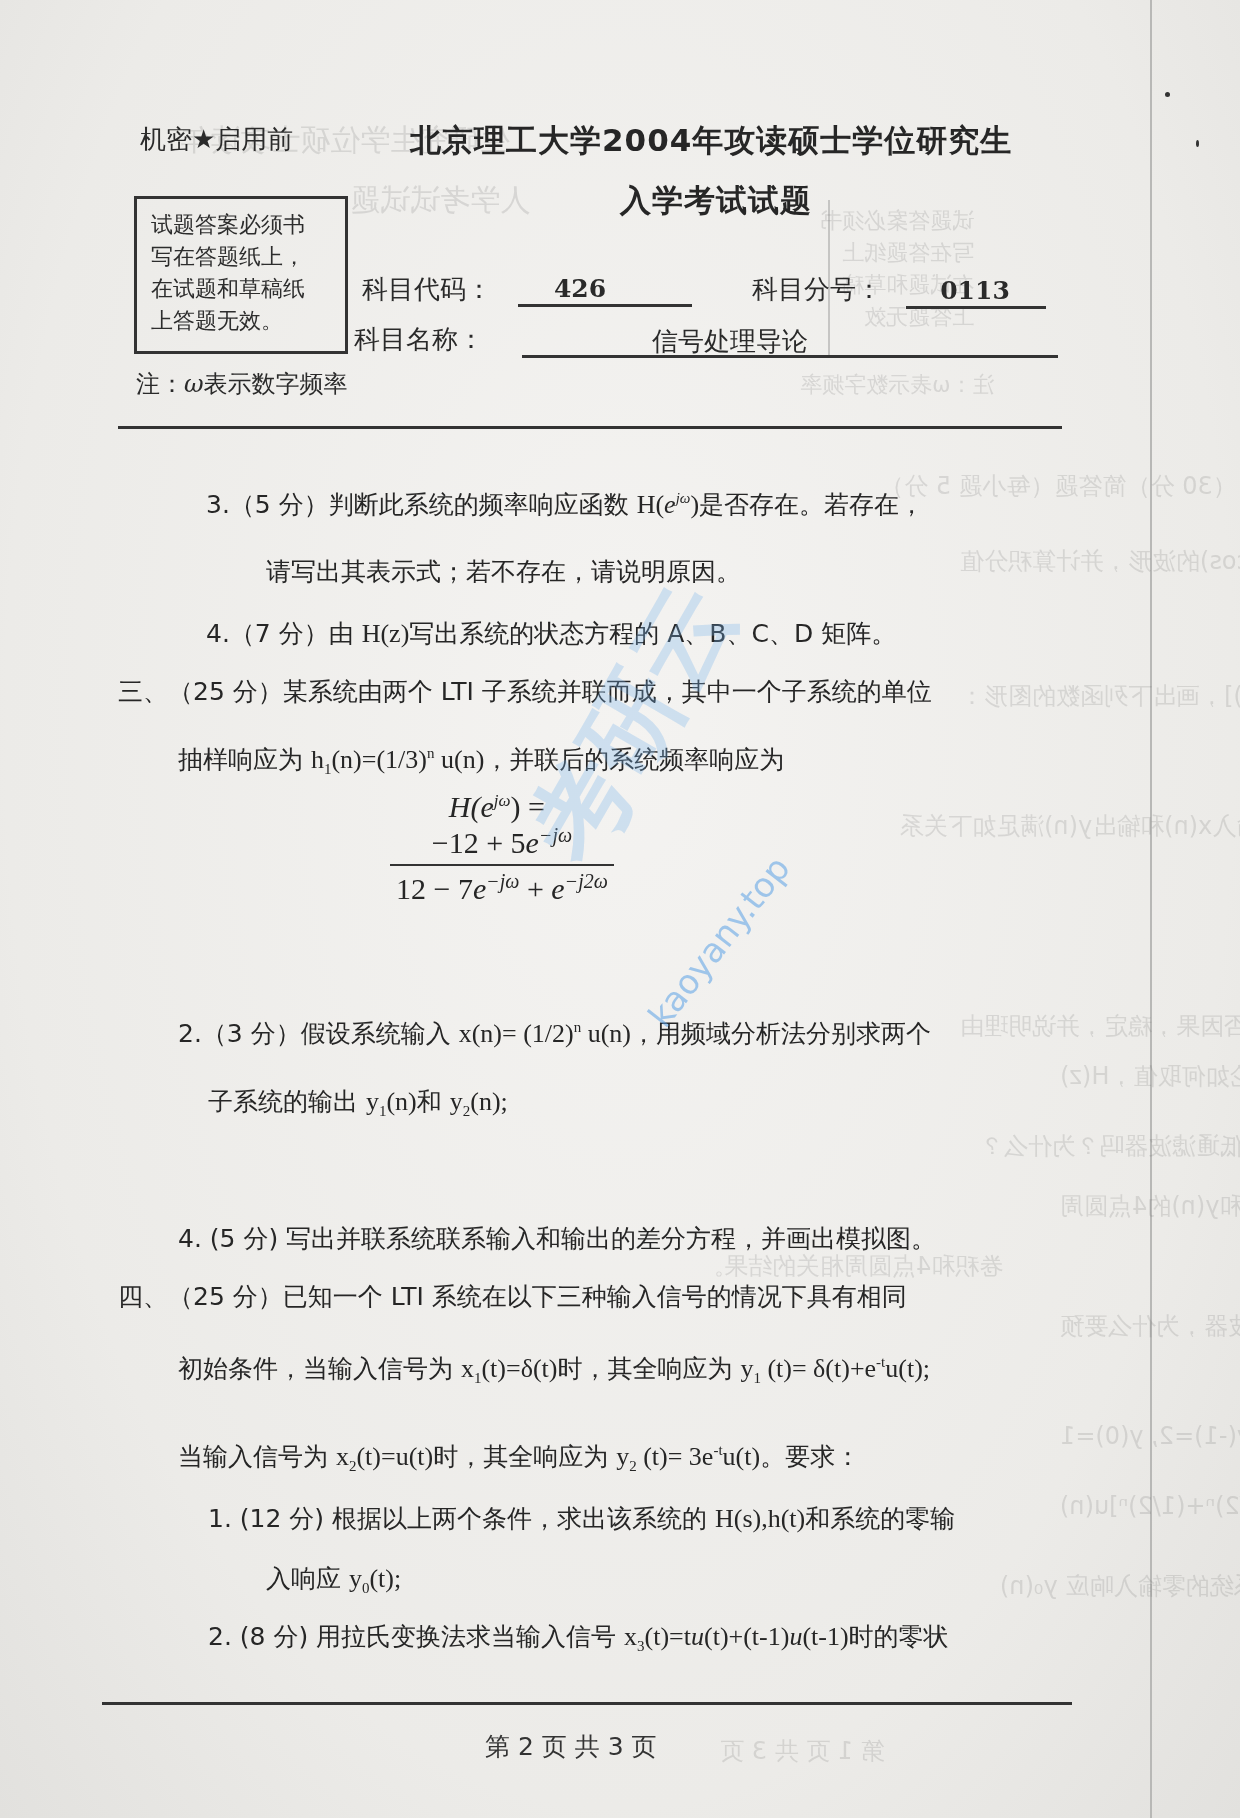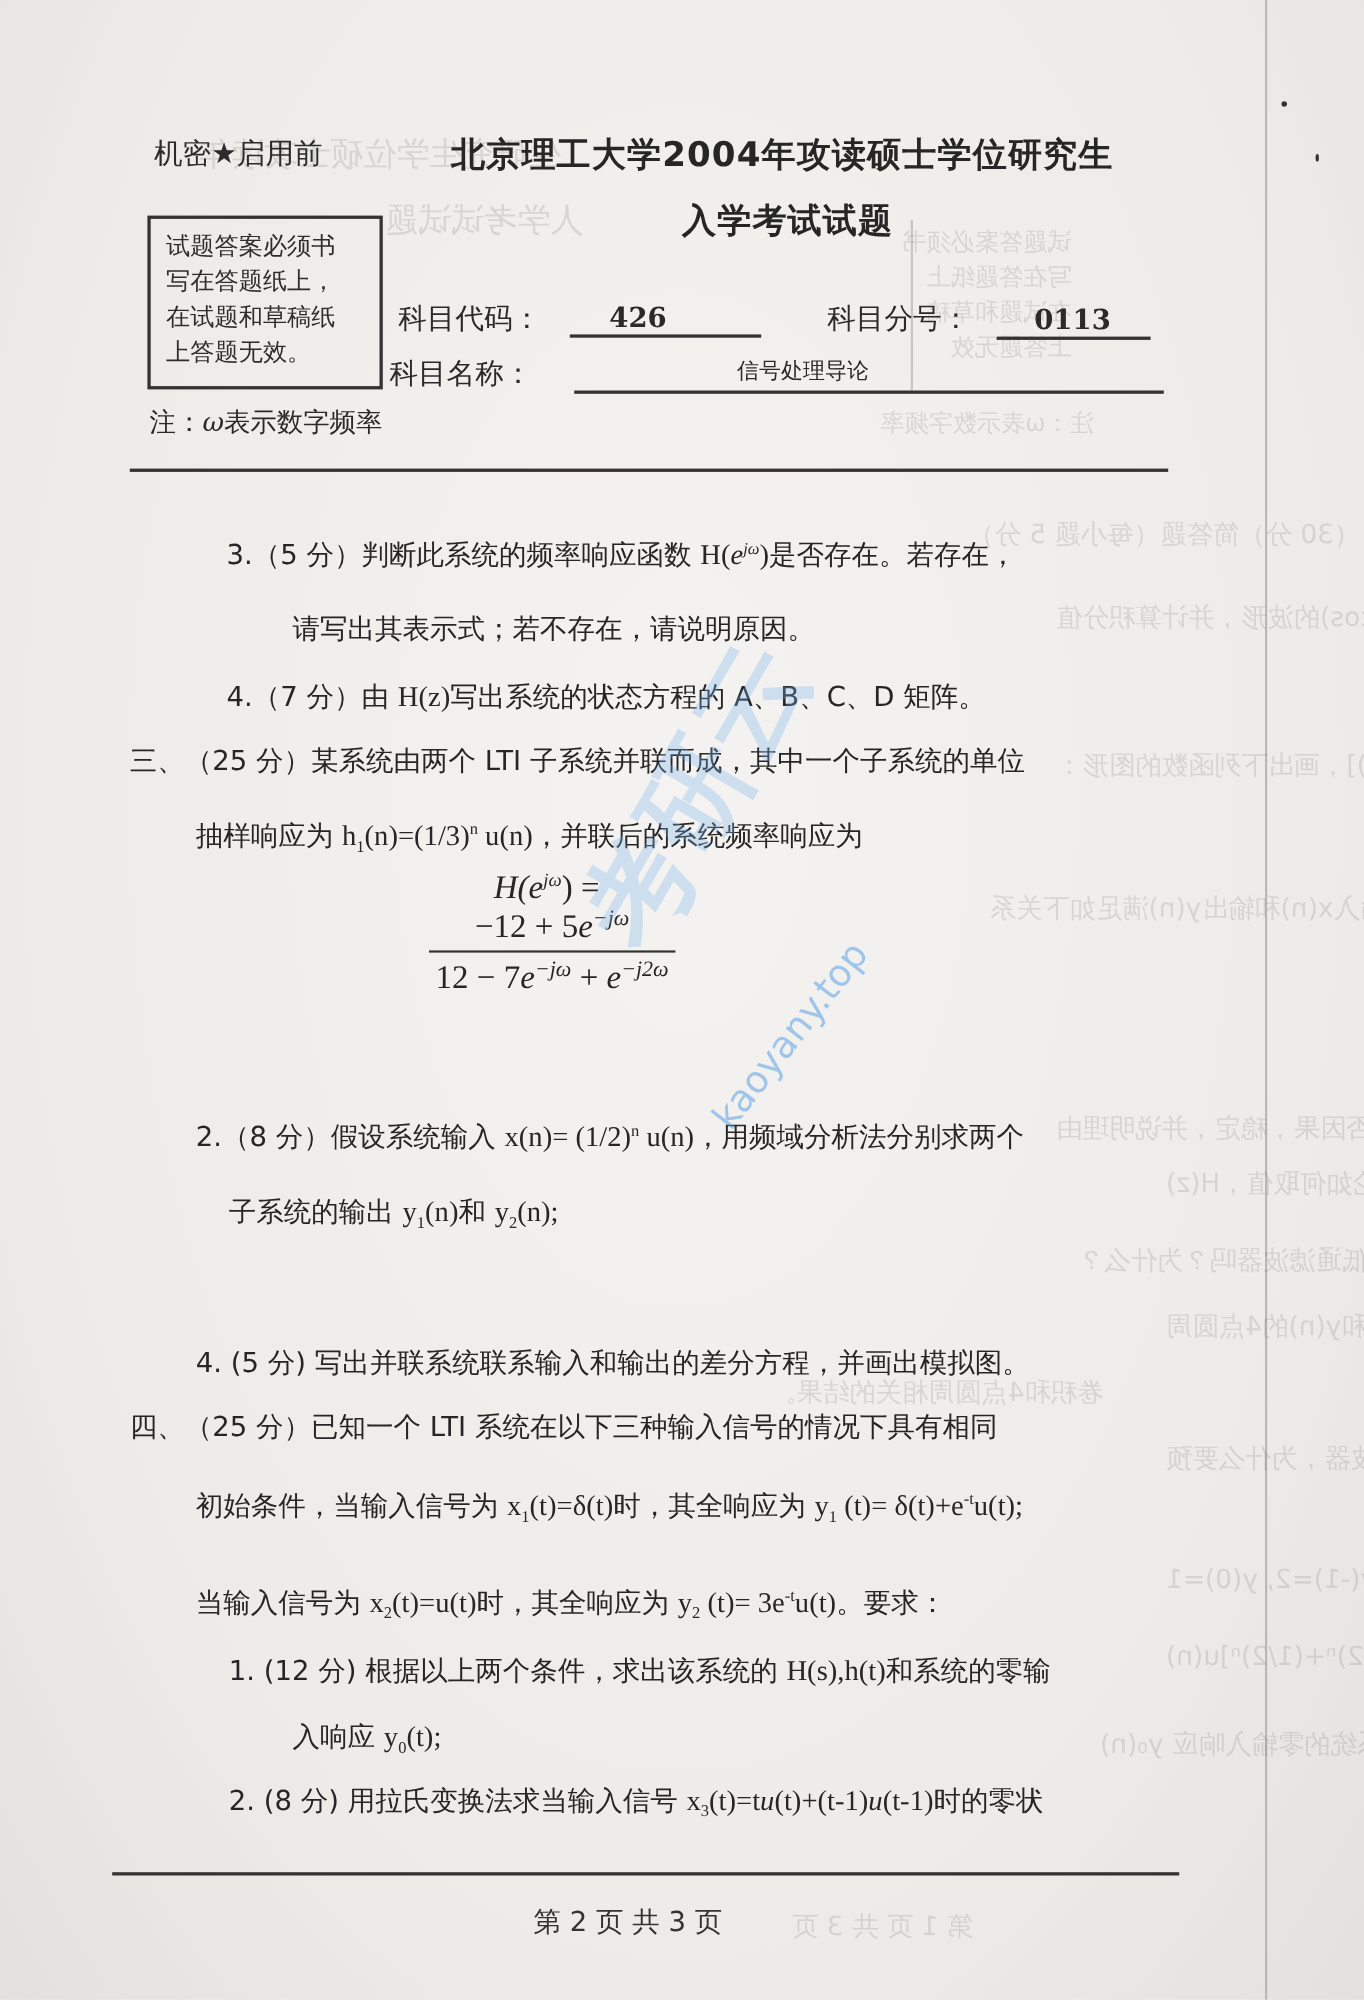--- a/index.html
+++ b/index.html
@@ -156,21 +156,21 @@
 
   <div class="field-label" style="left:362px;top:272px;">科目代码：</div>
   <div class="field-value" style="left:520px;top:274px;width:120px;">426</div>
   <div class="underline" style="left:518px;top:304px;width:174px;"></div>
 
   <div class="field-label" style="left:752px;top:272px;">科目分号：</div>
   <div class="field-value" style="left:915px;top:276px;width:120px;">0113</div>
   <div class="underline" style="left:906px;top:306px;width:140px;"></div>
 
   <div class="field-label" style="left:354px;top:322px;">科目名称：</div>
-  <div class="field-value cn" style="left:620px;top:324px;width:220px;font-size:20px;">信号处理导论</div>
+  <div class="field-value cn" style="left:620px;top:324px;width:220px;font-size:26px;">信号处理导论</div>
   <div class="underline" style="left:522px;top:355px;width:536px;"></div>
 
   <div class="note-line">
     <span>注：</span><span class="omega">ω</span><span>表示数字频率</span>
   </div>
 
   <div class="rule" style="left:118px;top:426px;width:944px;height:3px;"></div>
 
   <div class="line" style="left:206px;top:488px;">
     <span>3.（5 分）判断此系统的频率响应函数 </span><span class="m">H(</span><span class="m"><i>e</i><sup><i>jω</i></sup></span><span class="m">)</span><span>是否存在。若存在，</span>
@@ -190,21 +190,21 @@
     <span class="lhs"><span>H(e</span><sup>jω</sup><span style="font-style:normal;">) =</span></span>
     <span class="frac">
       <span class="num"><span>−12 + 5</span><i>e</i><sup>−jω</sup></span>
       <span class="bar"></span>
       <span class="den"><span>12 − 7</span><i>e</i><sup>−jω</sup><span style="white-space:pre;"> + </span><i>e</i><sup>−j2ω</sup></span>
     </span>
   </div>
 
 
   <div class="line" style="left:178px;top:1017px;">
-    <span>2.（8 分）假设系统输入 </span><span class="m"><span>x(n)= (1/2)</span><sup>n</sup><span> u(n)</span></span><span>，用频域分析法分别求两个</span>
+    <span>2.（3 分）假设系统输入 </span><span class="m"><span>x(n)= (1/2)</span><sup>n</sup><span> u(n)</span></span><span>，用频域分析法分别求两个</span>
   </div>
   <div class="line" style="left:208px;top:1085px;">
     <span>子系统的输出 </span><span class="m"><span>y</span><sub>1</sub><span>(n)</span></span><span>和 </span><span class="m"><span>y</span><sub>2</sub><span>(n);</span></span>
   </div>
 
   <div class="line" style="left:178px;top:1222px;">4. (5 分) 写出并联系统联系输入和输出的差分方程，并画出模拟图。</div>
 
   <div class="line" style="left:118px;top:1280px;">四、（25 分）已知一个 LTI 系统在以下三种输入信号的情况下具有相同</div>
 
   <div class="line" style="left:178px;top:1352px;">

